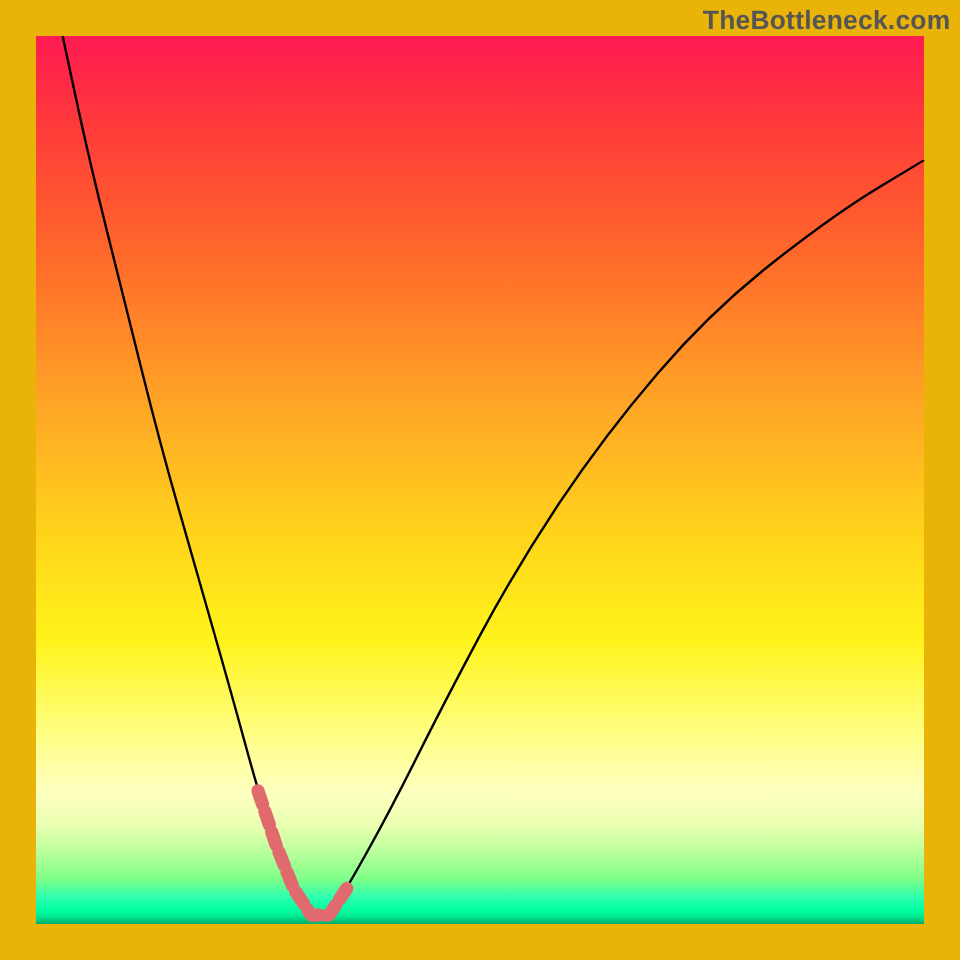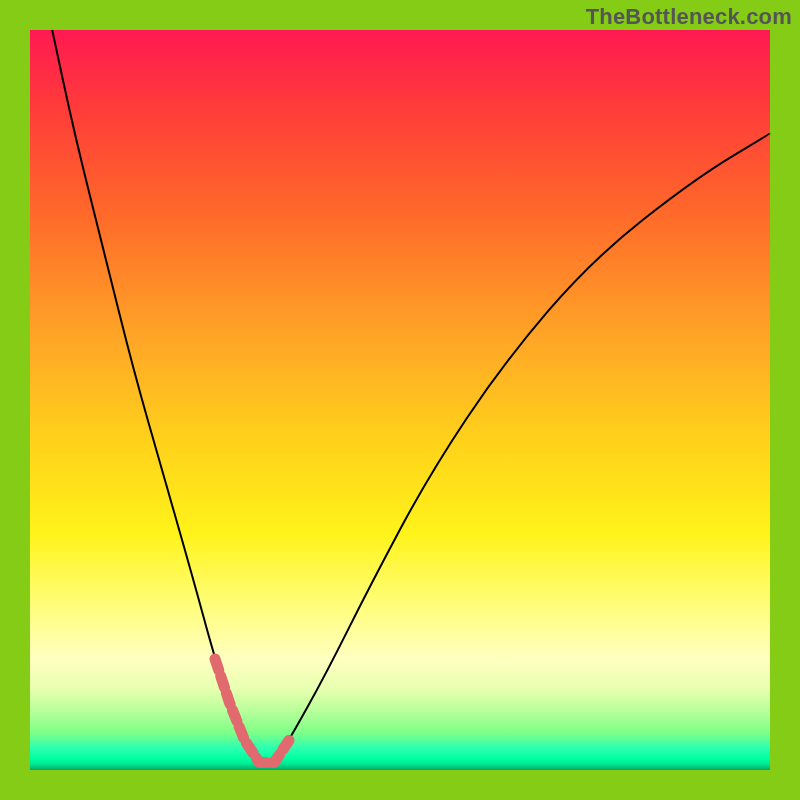--- a/index.html
+++ b/index.html
@@ -7,21 +7,21 @@
     padding: 0;
     width: 800px;
     height: 800px;
     background: #000000;
     overflow: hidden;
   }
   .container {
     position: relative;
     width: 800px;
     height: 800px;
-    background: #84cc16;
+    background: #eab308;
   }
   .plot-area {
     position: absolute;
     left: 30px;
     top: 30px;
     width: 740px;
     height: 740px;
     background: linear-gradient(to bottom,
       #ff1a52 0%,
       #ff3a3a 10%,

